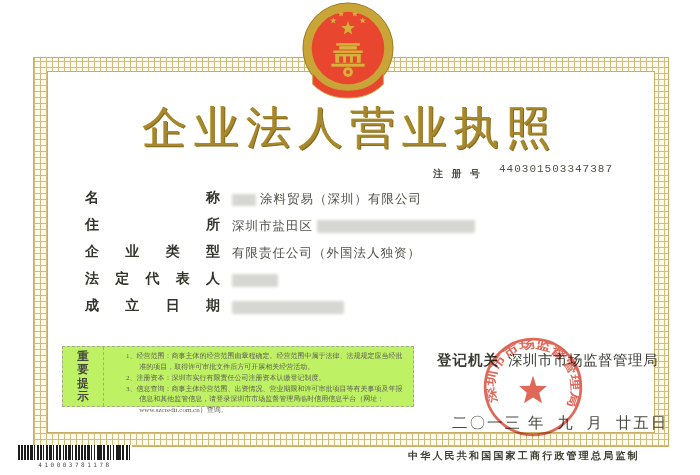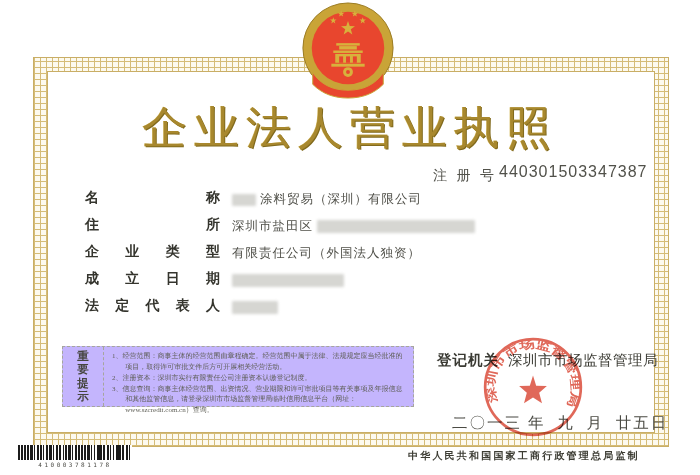--- a/index.html
+++ b/index.html
@@ -17,42 +17,42 @@
 
   
   .emblem{position:absolute;left:299px;top:2px;width:98px;height:98px;z-index:3;}
 
   
   .title{position:absolute;left:0;top:98px;width:100%;text-align:center;
          font-size:45px;font-weight:normal;letter-spacing:7px;color:#a8882e;
          text-shadow:1px 1px 0 #816a1d,-0.5px -0.5px 0 #d9c06c;z-index:2;}
 
   
-  .regno-label{position:absolute;left:433px;top:167px;font-size:14px;letter-spacing:3px;
-               color:#51514a;font-weight:400;}
-  .regno-value{position:absolute;left:499px;top:163px;font-size:16px;letter-spacing:1px;
-               color:#51514a;font-family:Liberation Sans, sans-serif;}
+  .regno-label{position:absolute;left:433px;top:167px;font-size:10px;letter-spacing:3px;
+               color:#51514a;font-weight:700;}
+  .regno-value{position:absolute;left:499px;top:163px;font-size:11px;letter-spacing:1px;
+               color:#51514a;font-family:Liberation Mono, monospace;}
 
   
   .fields{position:absolute;left:85px;top:188px;width:560px;}
   .frow{display:flex;align-items:flex-end;height:20px;margin-bottom:7px;}
   .flabel{display:inline-block;width:135px;text-align:justify;text-align-last:justify;
           font-size:14px;font-weight:600;color:#35352e;line-height:20px;}
   .fvalue{margin-left:12px;font-size:12.5px;color:#4f4f48;letter-spacing:1px;
           line-height:17px;white-space:nowrap;}
   .redact{display:inline-block;background:#d6d6d2;filter:blur(1.4px);border-radius:1px;
           margin-left:12px;margin-bottom:2px;}
   .redact.name{width:24px;height:12px;}
   .redact.addr{width:158px;height:13px;margin-left:4px;}
   .redact.rep{width:46px;height:13px;}
   .redact.date{width:112px;height:13px;}
 
   
   .notes{position:absolute;left:62px;top:346px;width:352px;height:61px;
-         border:1px dashed #a6a69c;display:flex;box-sizing:border-box;background:#c4b5fd;}
+         border:1px dashed #a6a69c;display:flex;box-sizing:border-box;background:#bef264;gap:14px;}
   .notes-side{width:40px;border-right:1px dashed #a6a69c;display:flex;
               align-items:center;justify-content:center;}
   .notes-side-label{width:13px;font-size:11.5px;font-weight:bold;color:#45453e;
                     line-height:13.5px;word-break:break-all;text-align:center;}
   .notes-body{flex:1;padding:4px 6px 2px 8px;}
   .note-item{font-size:7px;line-height:1.55;color:#5d5d55;
              padding-left:1.9em;text-indent:-1.9em;}
 
   
   .authority-label{position:absolute;left:437px;top:351px;font-size:14.5px;font-weight:600;
@@ -121,26 +121,26 @@
     <div class="frow">
       <span class="flabel">住 所</span>
       <span class="fvalue">深圳市盐田区</span>
       <span class="redact addr"></span>
     </div>
     <div class="frow">
       <span class="flabel">企 业 类 型</span>
       <span class="fvalue">有限责任公司（外国法人独资）</span>
     </div>
     <div class="frow">
+      <span class="flabel">法 定 代 表 人</span>
+      <span class="redact rep"></span>
+    </div>
+    <div class="frow">
       <span class="flabel">成 立 日 期</span>
       <span class="redact date"></span>
-    </div>
-    <div class="frow">
-      <span class="flabel">法 定 代 表 人</span>
-      <span class="redact rep"></span>
     </div>
   </div>
 
   <div class="notes">
     <div class="notes-side">
       <div class="notes-side-label">重要提示</div>
     </div>
     <div class="notes-body">
       <div class="note-item">1、经营范围：商事主体的经营范围由章程确定。经营范围中属于法律、法规规定应当经批准的项目，取得许可审批文件后方可开展相关经营活动。</div>
       <div class="note-item">2、注册资本：深圳市实行有限责任公司注册资本认缴登记制度。</div>

